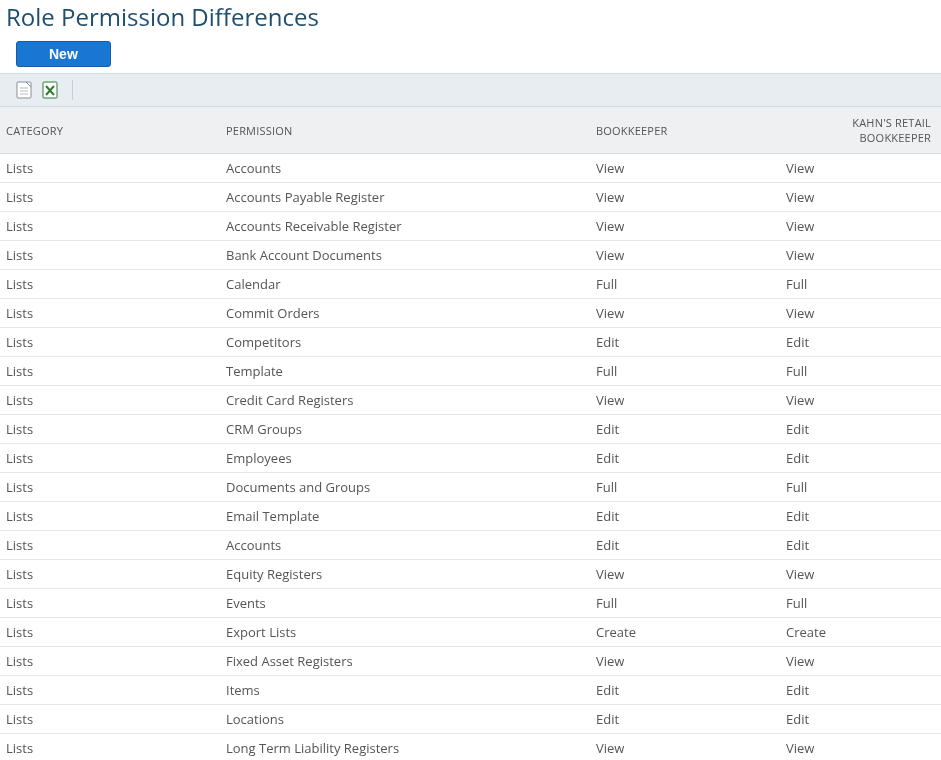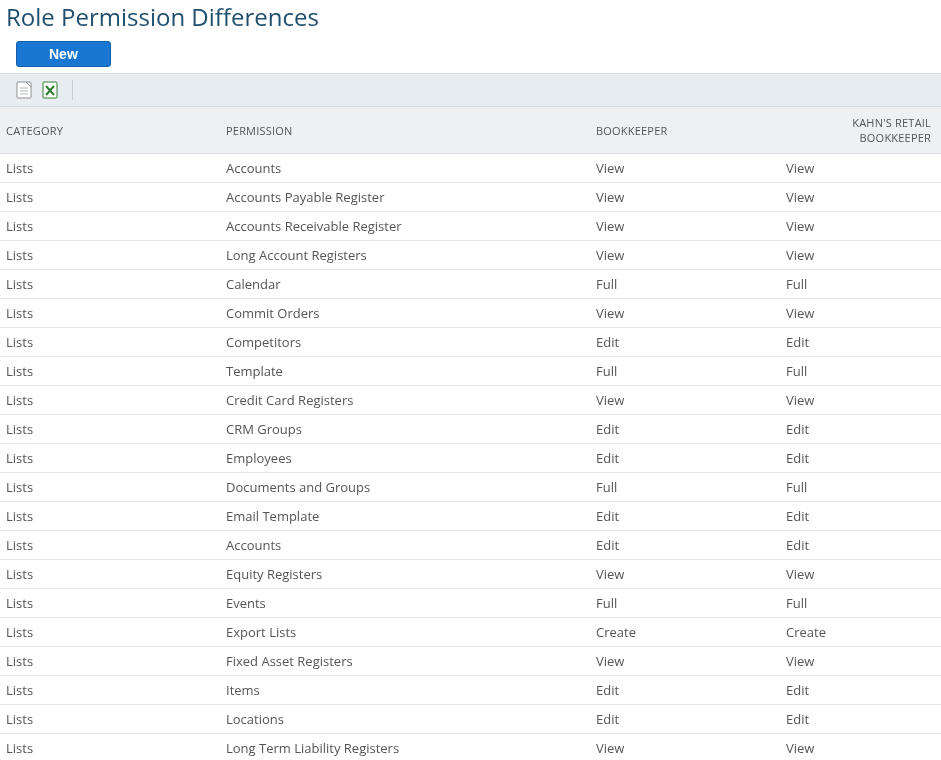--- a/index.html
+++ b/index.html
@@ -131,21 +131,21 @@
     <td>View</td>
   </tr>
       <tr>
     <td>Lists</td>
     <td>Accounts Receivable Register</td>
     <td>View</td>
     <td>View</td>
   </tr>
       <tr>
     <td>Lists</td>
-    <td>Long Account Registers</td>
+    <td>Bank Account Documents</td>
     <td>View</td>
     <td>View</td>
   </tr>
       <tr>
     <td>Lists</td>
     <td>Calendar</td>
     <td>Full</td>
     <td>Full</td>
   </tr>
       <tr>

